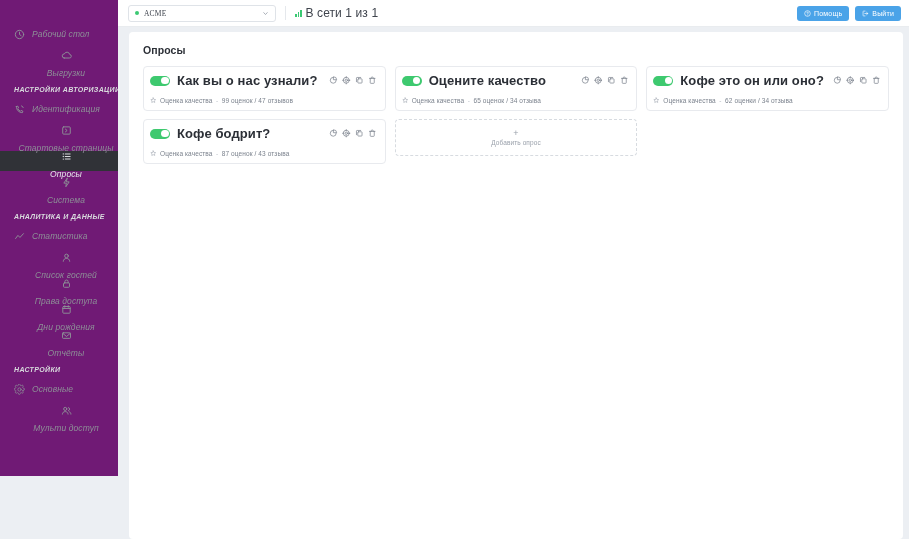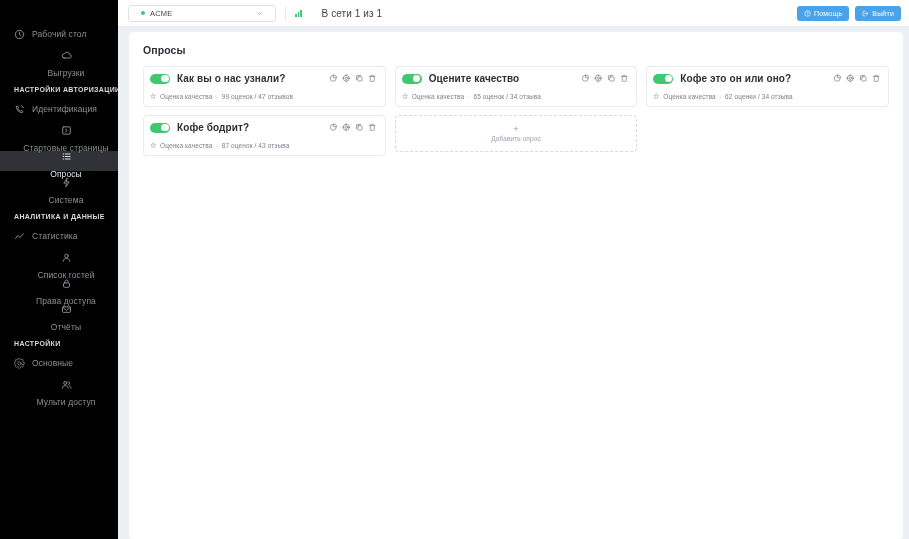--- a/index.html
+++ b/index.html
@@ -6,26 +6,27 @@
   html, body {
     width: 909px; height: 539px;
     overflow: hidden;
     font-family: "Liberation Sans", sans-serif;
     background: #ffffff;
   }
   .app { display: flex; width: 909px; height: 539px; background:#eceff3; }
 
   
   .sidebar {
-    width: 118px; height: 539px;
-    background: #000000;
+    width: 118px; height: 476px;
+    background: #701a75;
     flex: 0 0 118px;
     padding-top: 24px;
     color: #8d9097;
     user-select: none;
+    font-style: italic;
   }
   .nav-item {
     display: flex; align-items: center;
     height: 20px;
     padding: 0 0 0 14px;
     margin-bottom: 0;
     gap: 7px;
     cursor: pointer;
   }
   .nav-item + .nav-item { margin-top: 6px; flex-direction: column; }
@@ -58,32 +59,32 @@
     background: #ffffff;
     display: flex; align-items: center;
     padding: 0 8px 0 10px;
     border-bottom: 1px solid #e9ecef;
   }
   .org-select {
     width: 148px; height: 17px;
     border: 1px solid #dfe3e8; border-radius: 3px;
     background: #fff;
     display: flex; align-items: center;
-    padding: 0 12px; gap: 5px; cursor: pointer;
+    padding: 0 6px; gap: 5px; cursor: pointer; font-family: Liberation Serif, serif;
   }
   .org-dot { width:4px; height:4px; border-radius:50%; background:#3bc973; flex:0 0 4px; }
   .org-name { font-size: 7.5px; color: #3f444d; letter-spacing:.2px; flex:1 1 auto; }
   .chev { color:#9aa1ab; display:flex; }
   .chev svg { width:7px; height:7px; display:block; }
 
   .divider-v { width:1px; height:14px; background:#e5e8ec; margin: 0 9px 0 9px; }
 
   .online {
-    display:flex; align-items:center; gap:20px;
-    font-size: 10px; color: #3f444d; letter-spacing:.1px;justify-content:flex-end;
+    display:flex; align-items:center; gap:4px;
+    font-size: 12px; color: #3f444d; letter-spacing:.1px;justify-content:flex-end;
   }
   .bars { display:flex; align-items:flex-end; gap:1px; height:7px; }
   .bars i { display:block; width:1.5px; background:#3bc973; }
   .bars i:nth-child(1){height:3px;} .bars i:nth-child(2){height:5px;} .bars i:nth-child(3){height:7px;}
 
   .spacer { flex: 1 1 auto; }
 
   .btn {
     height: 15px; border-radius: 3px;
     background: #4aa3e8; color:#fff;
@@ -117,21 +118,21 @@
   .card-top { display:flex; align-items:center; gap:7px; }
   .toggle {
     width: 20px; height: 10px; border-radius: 6px;
     background: #3ec96f; position: relative; flex: 0 0 20px; cursor:pointer;
   }
   .toggle::after {
     content:""; position:absolute; right: 1.2px; top: 1.2px;
     width: 7.6px; height: 7.6px; border-radius:50%; background:#fff;
   }
   .card-title {
-    font-size: 10px; font-weight: 700; color:#2b2f36;
+    font-size: 13px; font-weight: 700; color:#2b2f36;
     letter-spacing: .1px; flex: 1 1 auto; white-space: nowrap; overflow:hidden;
   }
   .actions { display:flex; align-items:center; gap: 4.5px; }
   .act { color:#7b828d; display:flex; cursor:pointer; }
   .act svg { width: 8.5px; height: 8.5px; display:block; }
 
   .card-meta {
     display:flex; align-items:center; gap:3.5px;
     margin-top: 9px; font-size: 6.5px; color:#7b828d; letter-spacing:.1px;
     white-space: nowrap;
@@ -234,20 +235,31 @@
         <span class="nav-label">Список гостей</span>
       </div>
       <div class="nav-item">
         <span class="ic">
           <svg viewBox="0 0 14 14" fill="none" stroke="currentColor" stroke-width="1.2" stroke-linecap="round" stroke-linejoin="round">
             <rect x="3.2" y="6.2" width="7.6" height="5.6" rx="1.1"></rect>
             <path d="M4.9 6.2V4.7a2.1 2.1 0 0 1 4.2 0v1.5"></path>
           </svg>
         </span>
         <span class="nav-label">Права доступа</span>
+      </div>
+      <div class="nav-item">
+        <span class="ic">
+          <svg viewBox="0 0 14 14" fill="none" stroke="currentColor" stroke-width="1.2" stroke-linecap="round" stroke-linejoin="round">
+            <rect x="2.3" y="3.2" width="9.4" height="8.5" rx="1"></rect>
+            <line x1="2.3" y1="5.7" x2="11.7" y2="5.7"></line>
+            <line x1="4.8" y1="2.1" x2="4.8" y2="4.2"></line>
+            <line x1="9.2" y1="2.1" x2="9.2" y2="4.2"></line>
+          </svg>
+        </span>
+        <span class="nav-label">Дни рождения</span>
       </div>
       <div class="nav-item">
         <span class="ic">
           <svg viewBox="0 0 14 14" fill="none" stroke="currentColor" stroke-width="1.2" stroke-linecap="round" stroke-linejoin="round">
             <rect x="1.9" y="3.6" width="10.2" height="7" rx="1"></rect>
             <polyline points="2.3,4.4 7,8.2 11.7,4.4"></polyline>
           </svg>
         </span>
         <span class="nav-label">Отчёты</span>
       </div>

